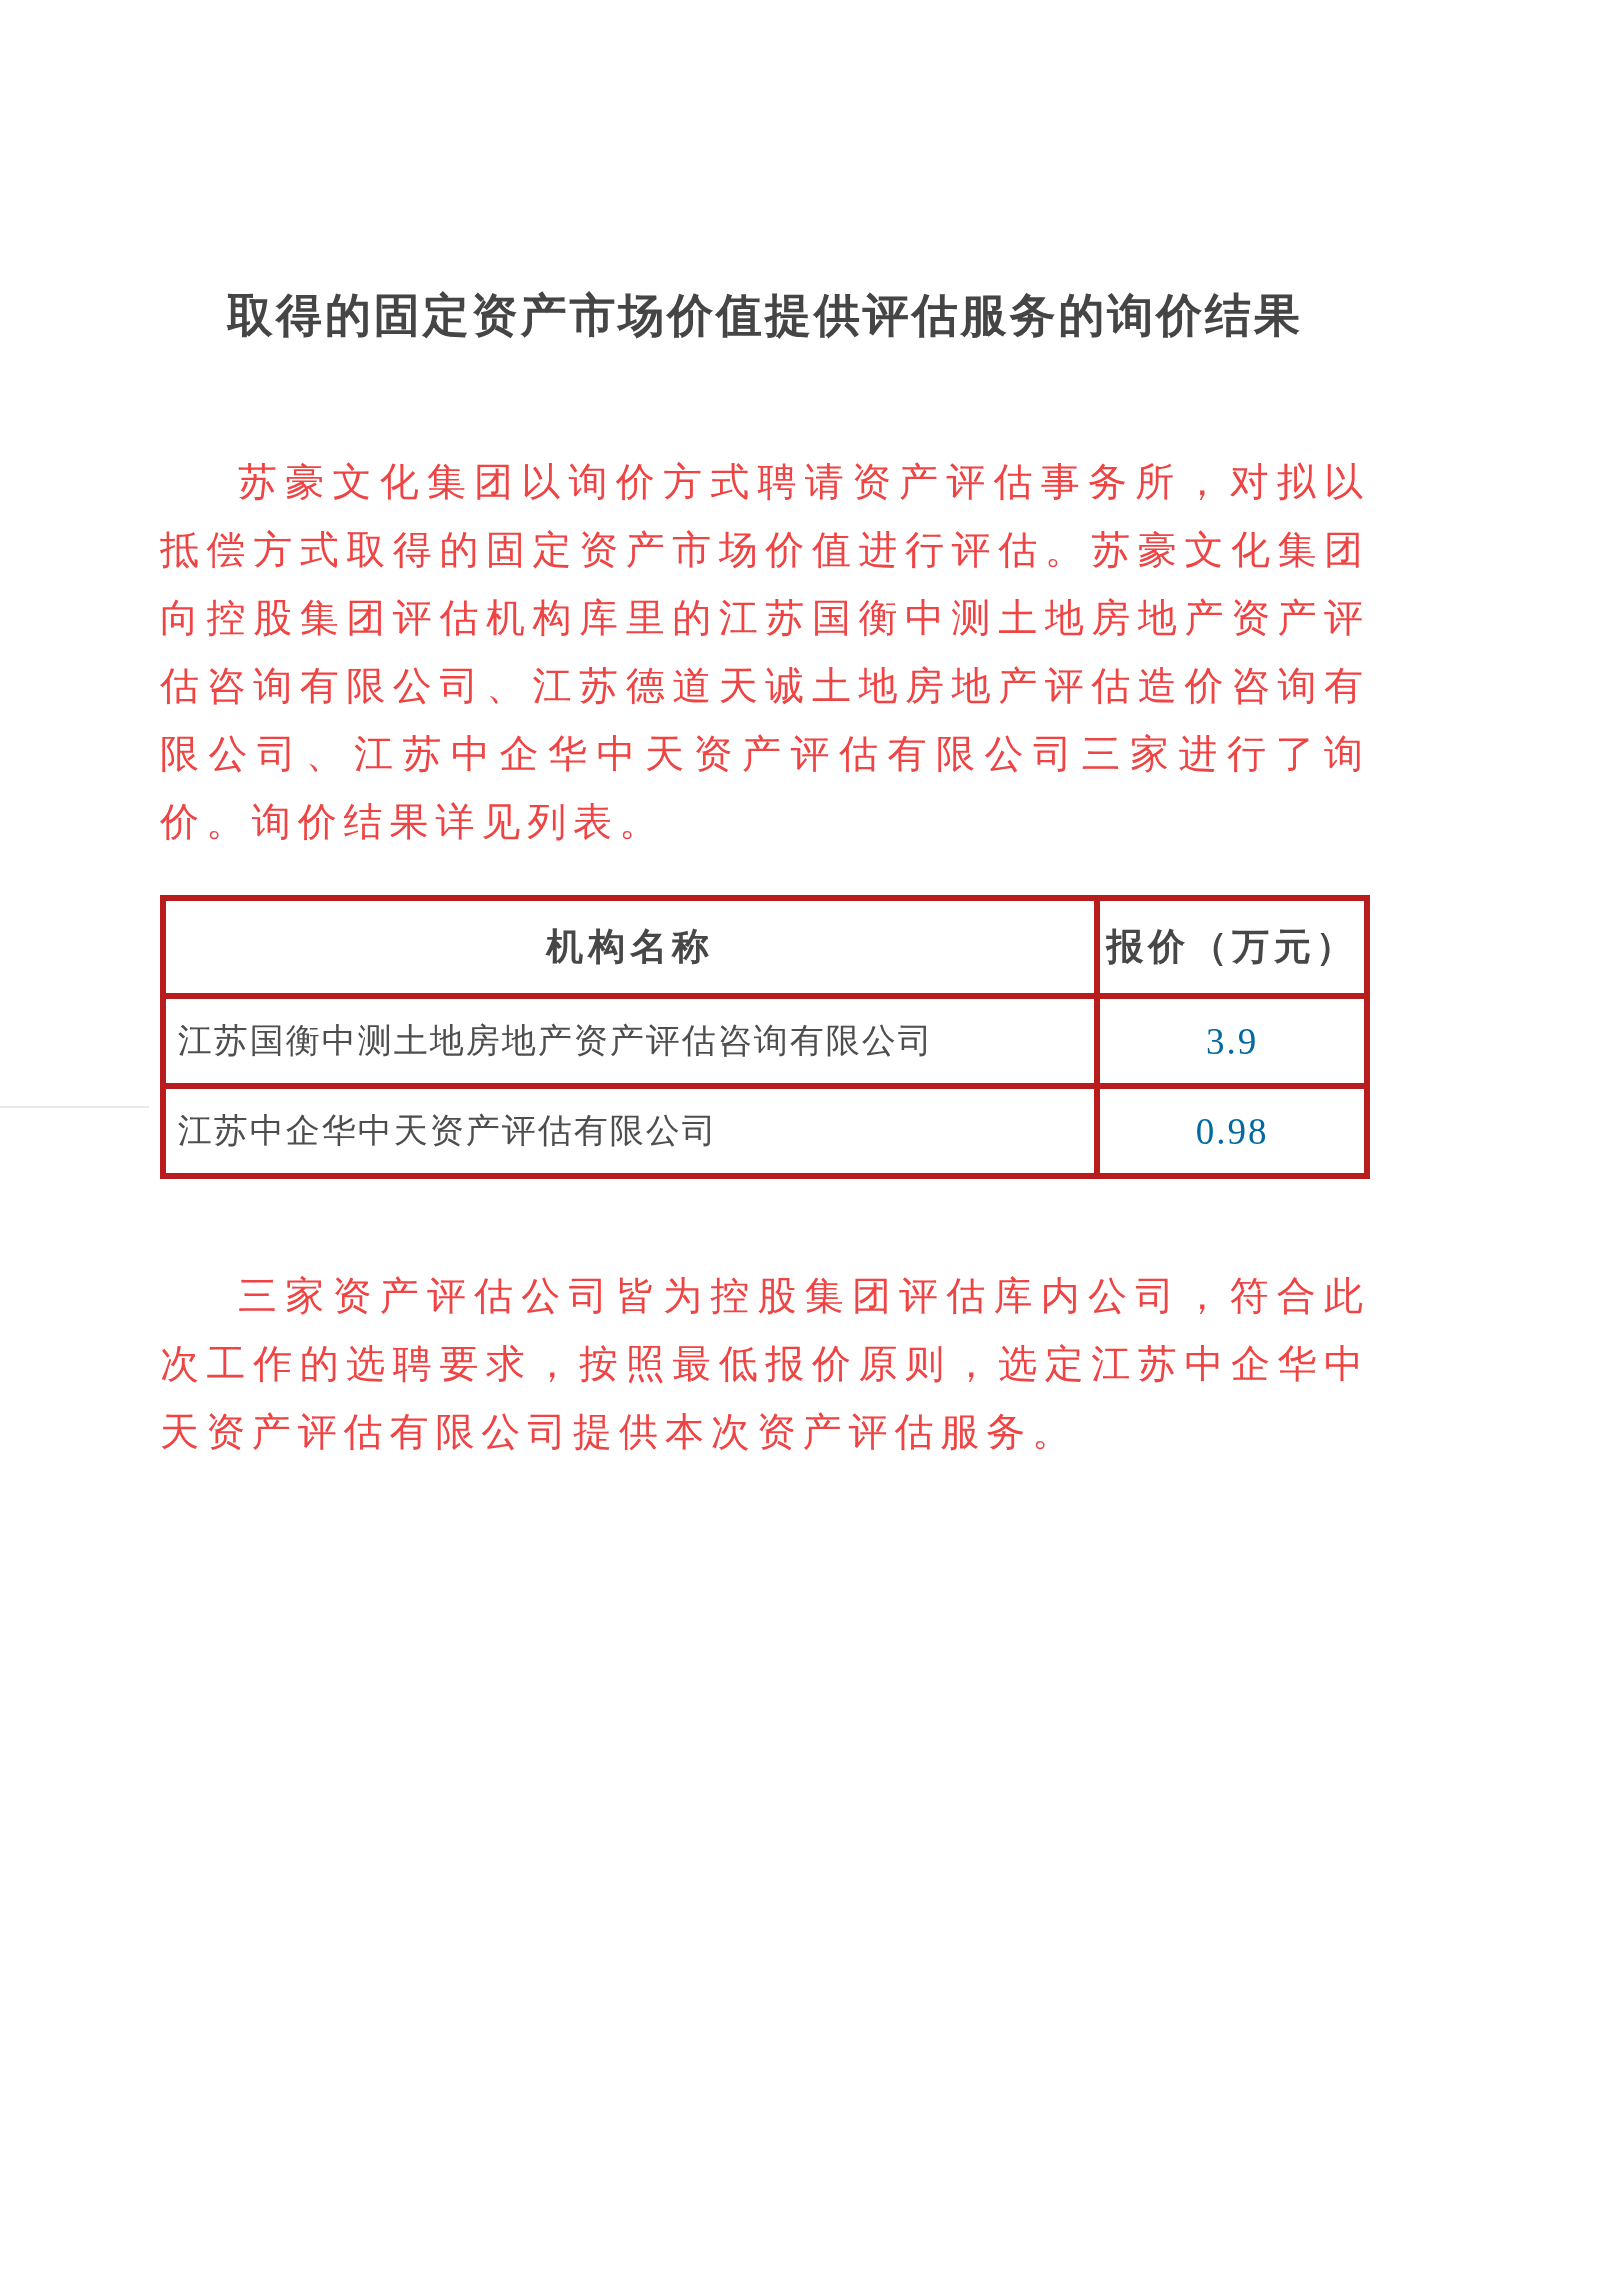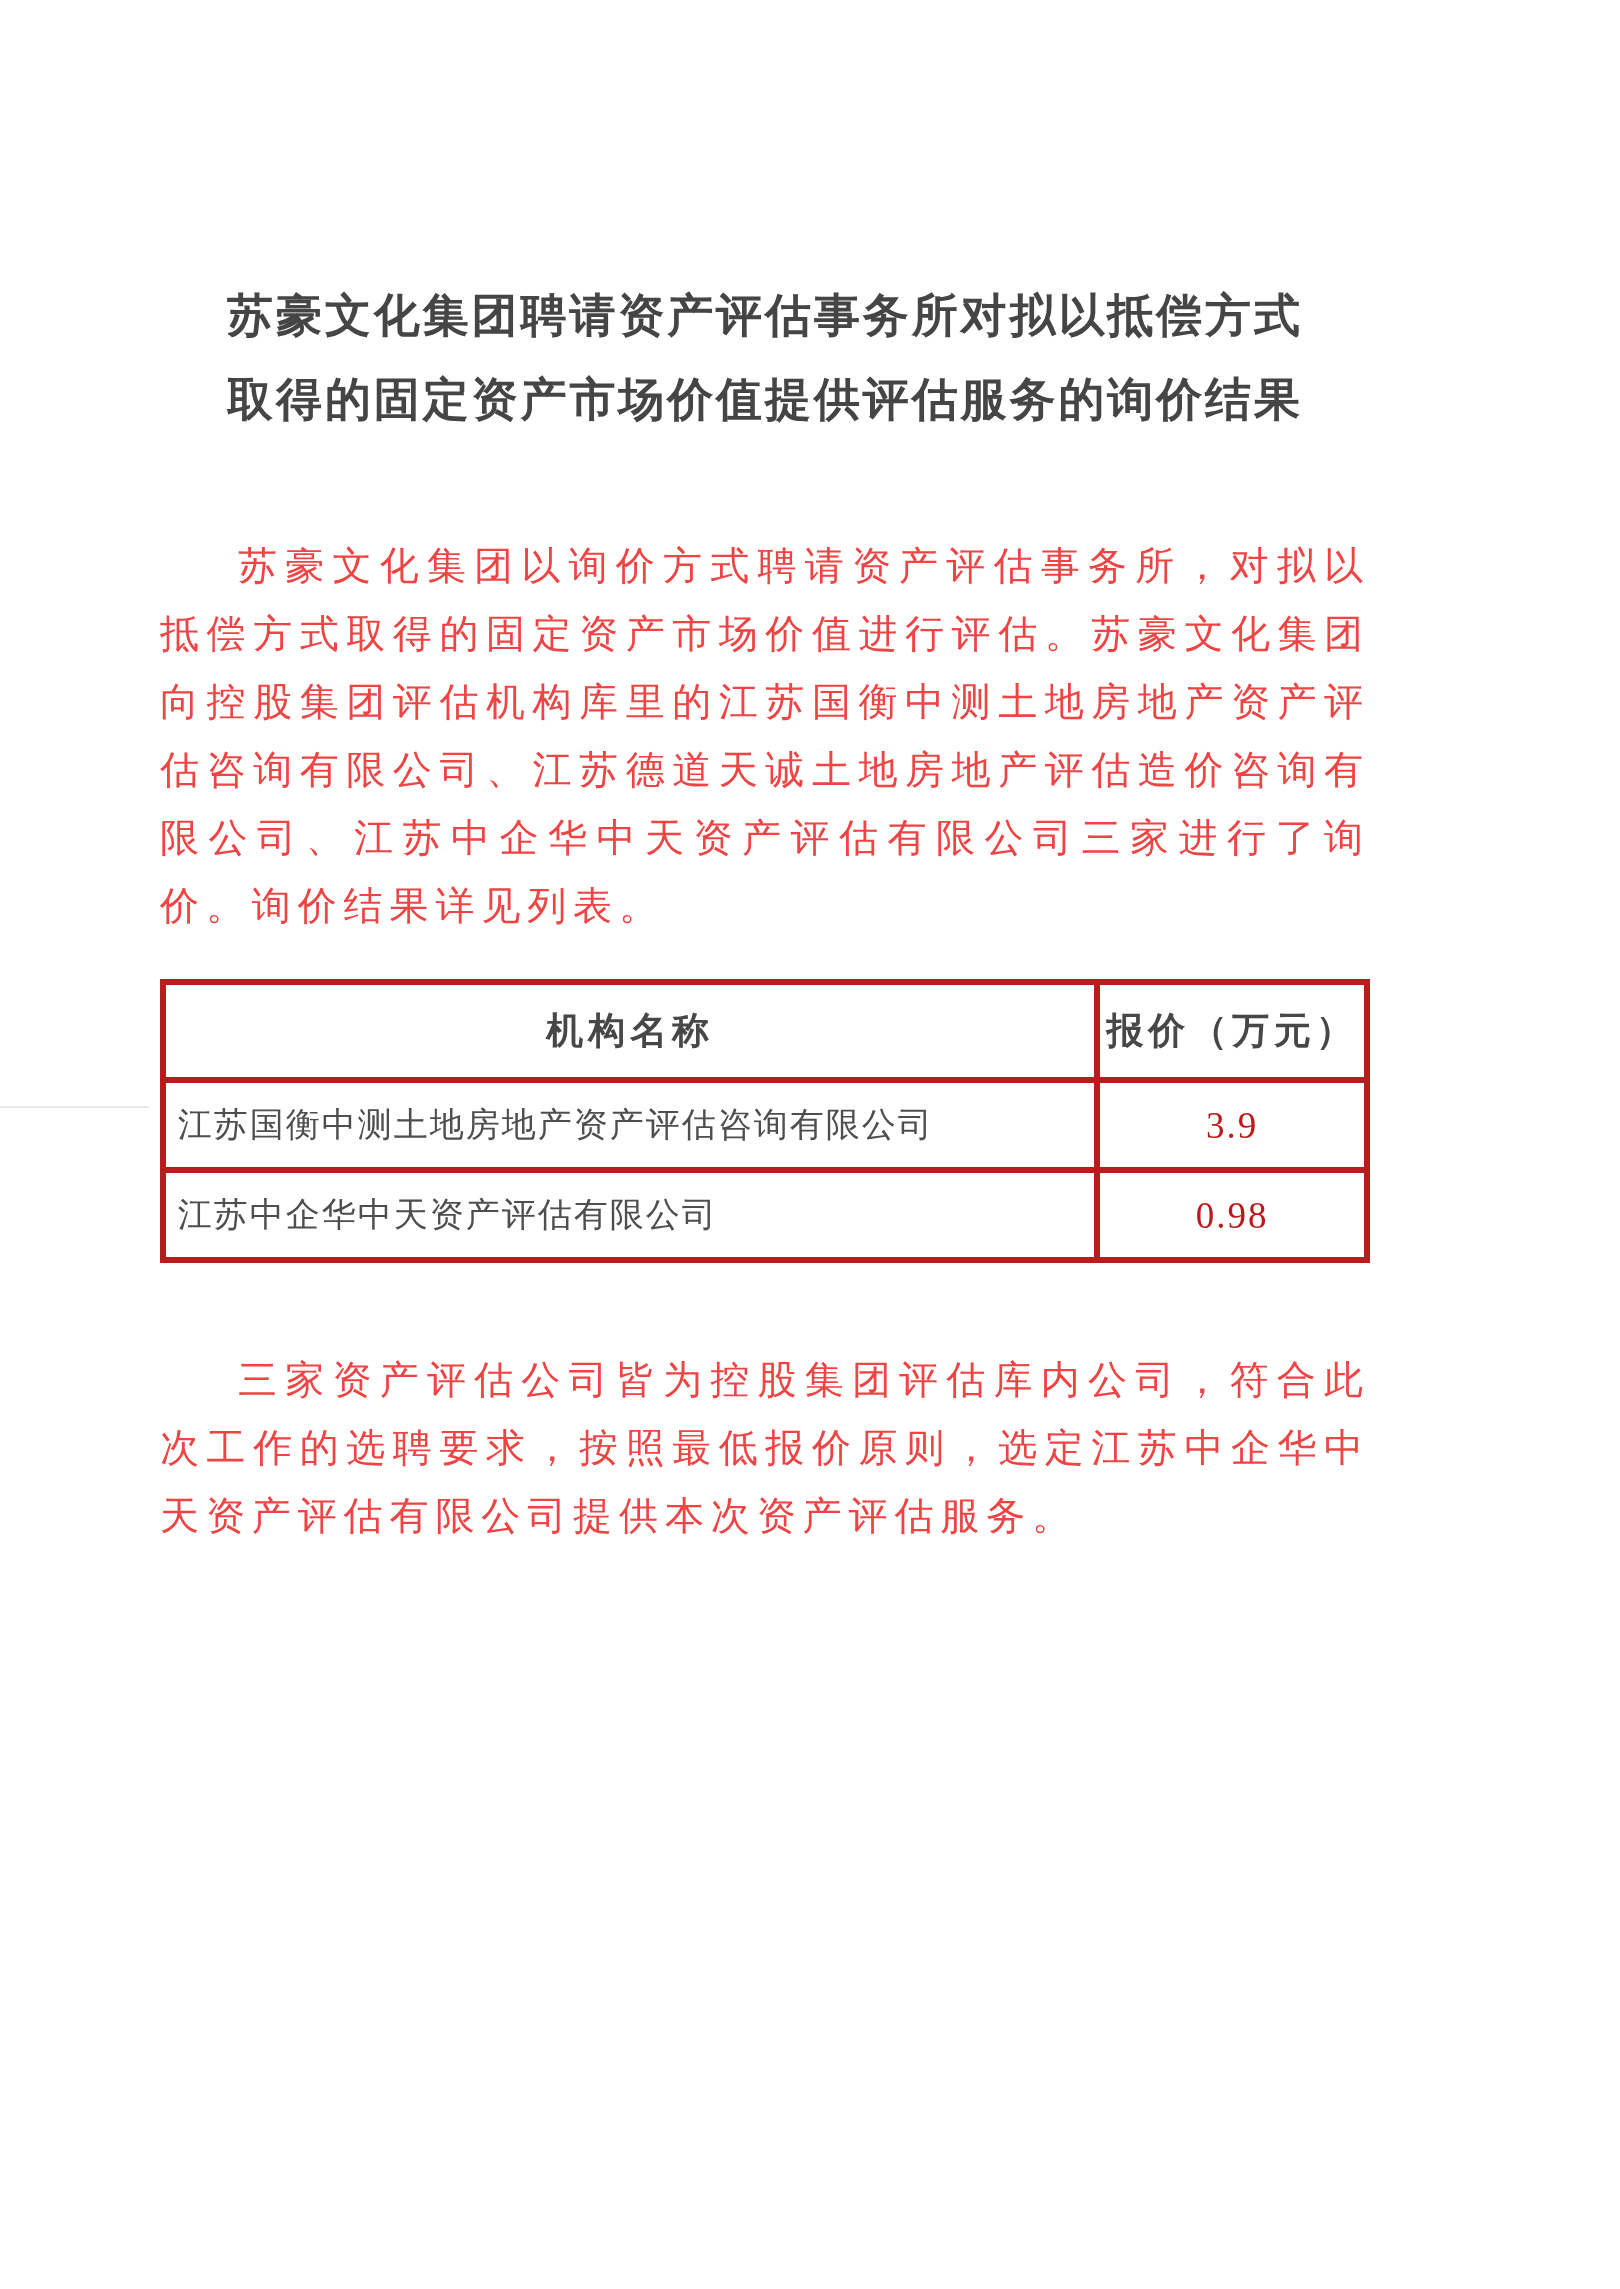--- a/index.html
+++ b/index.html
@@ -67,21 +67,21 @@
     font-size: 34px;
     padding: 0 9.8px 0 11.8px;
     letter-spacing: 2px;
     text-align: left;
     color: #4e4e4e;
   }
   .quote-table td.price {
     font-size: 37px;
     text-align: center;
     letter-spacing: 2px;
-    color: #b91c1c;
+    color: #0369a1;
   }
   .para-conclusion {
     margin-top: 86px;
     font-family: Liberation Mono, monospace;
   }
   
   .scan-artifact {
     position: absolute;
     left: 0;
     top: 1106px;
@@ -91,21 +91,20 @@
   }
 </style>
 </head>
 <body>
 
 <div class="scan-artifact"></div>
 
 <div class="page">
 
   <h1 class="doc-title">
-    <span class="title-line">苏豪文化集团聘请资产评估事务所对拟以抵偿方式</span>
     <span class="title-line">取得的固定资产市场价值提供评估服务的询价结果</span>
   </h1>
 
   <p class="body-para">苏豪文化集团以询价方式聘请资产评估事务所，对拟以抵偿方式取得的固定资产市场价值进行评估。苏豪文化集团向控股集团评估机构库里的江苏国衡中测土地房地产资产评估咨询有限公司、江苏德道天诚土地房地产评估造价咨询有限公司、江苏中企华中天资产评估有限公司三家进行了询价。询价结果详见列表。</p>
 
   <table class="quote-table">
     <colgroup>
       <col class="c-org">
       <col class="c-price">
     </colgroup>

